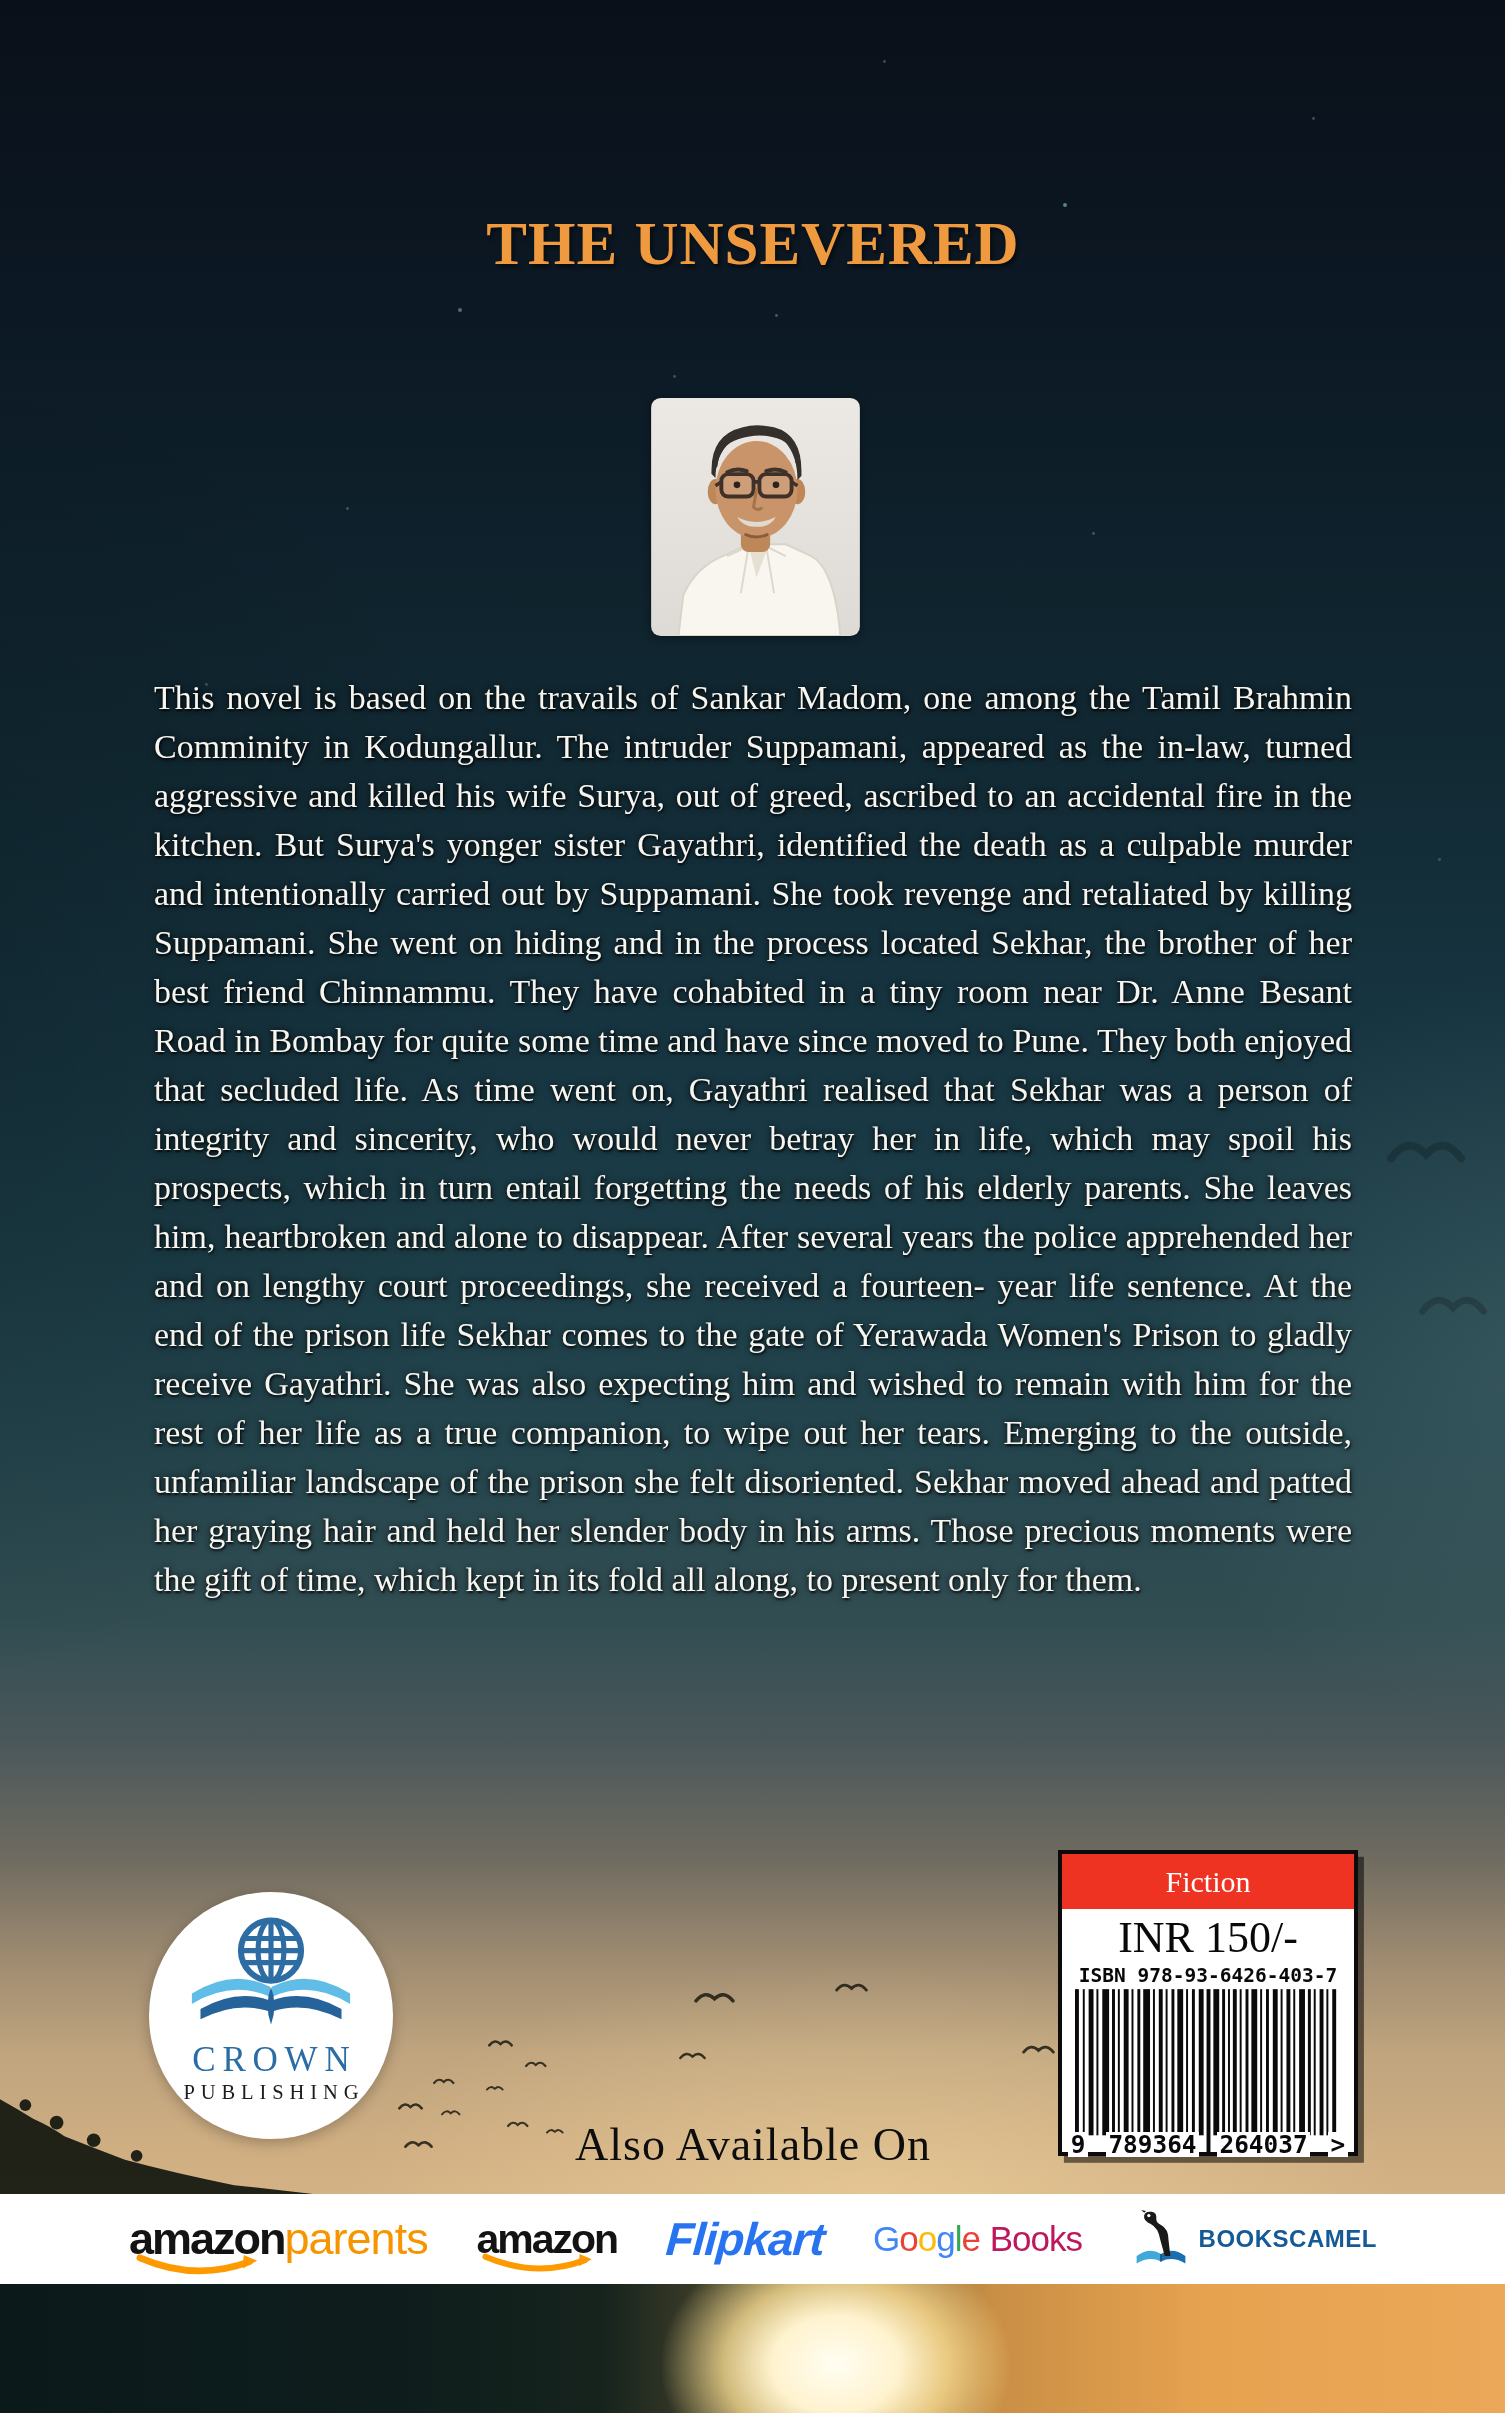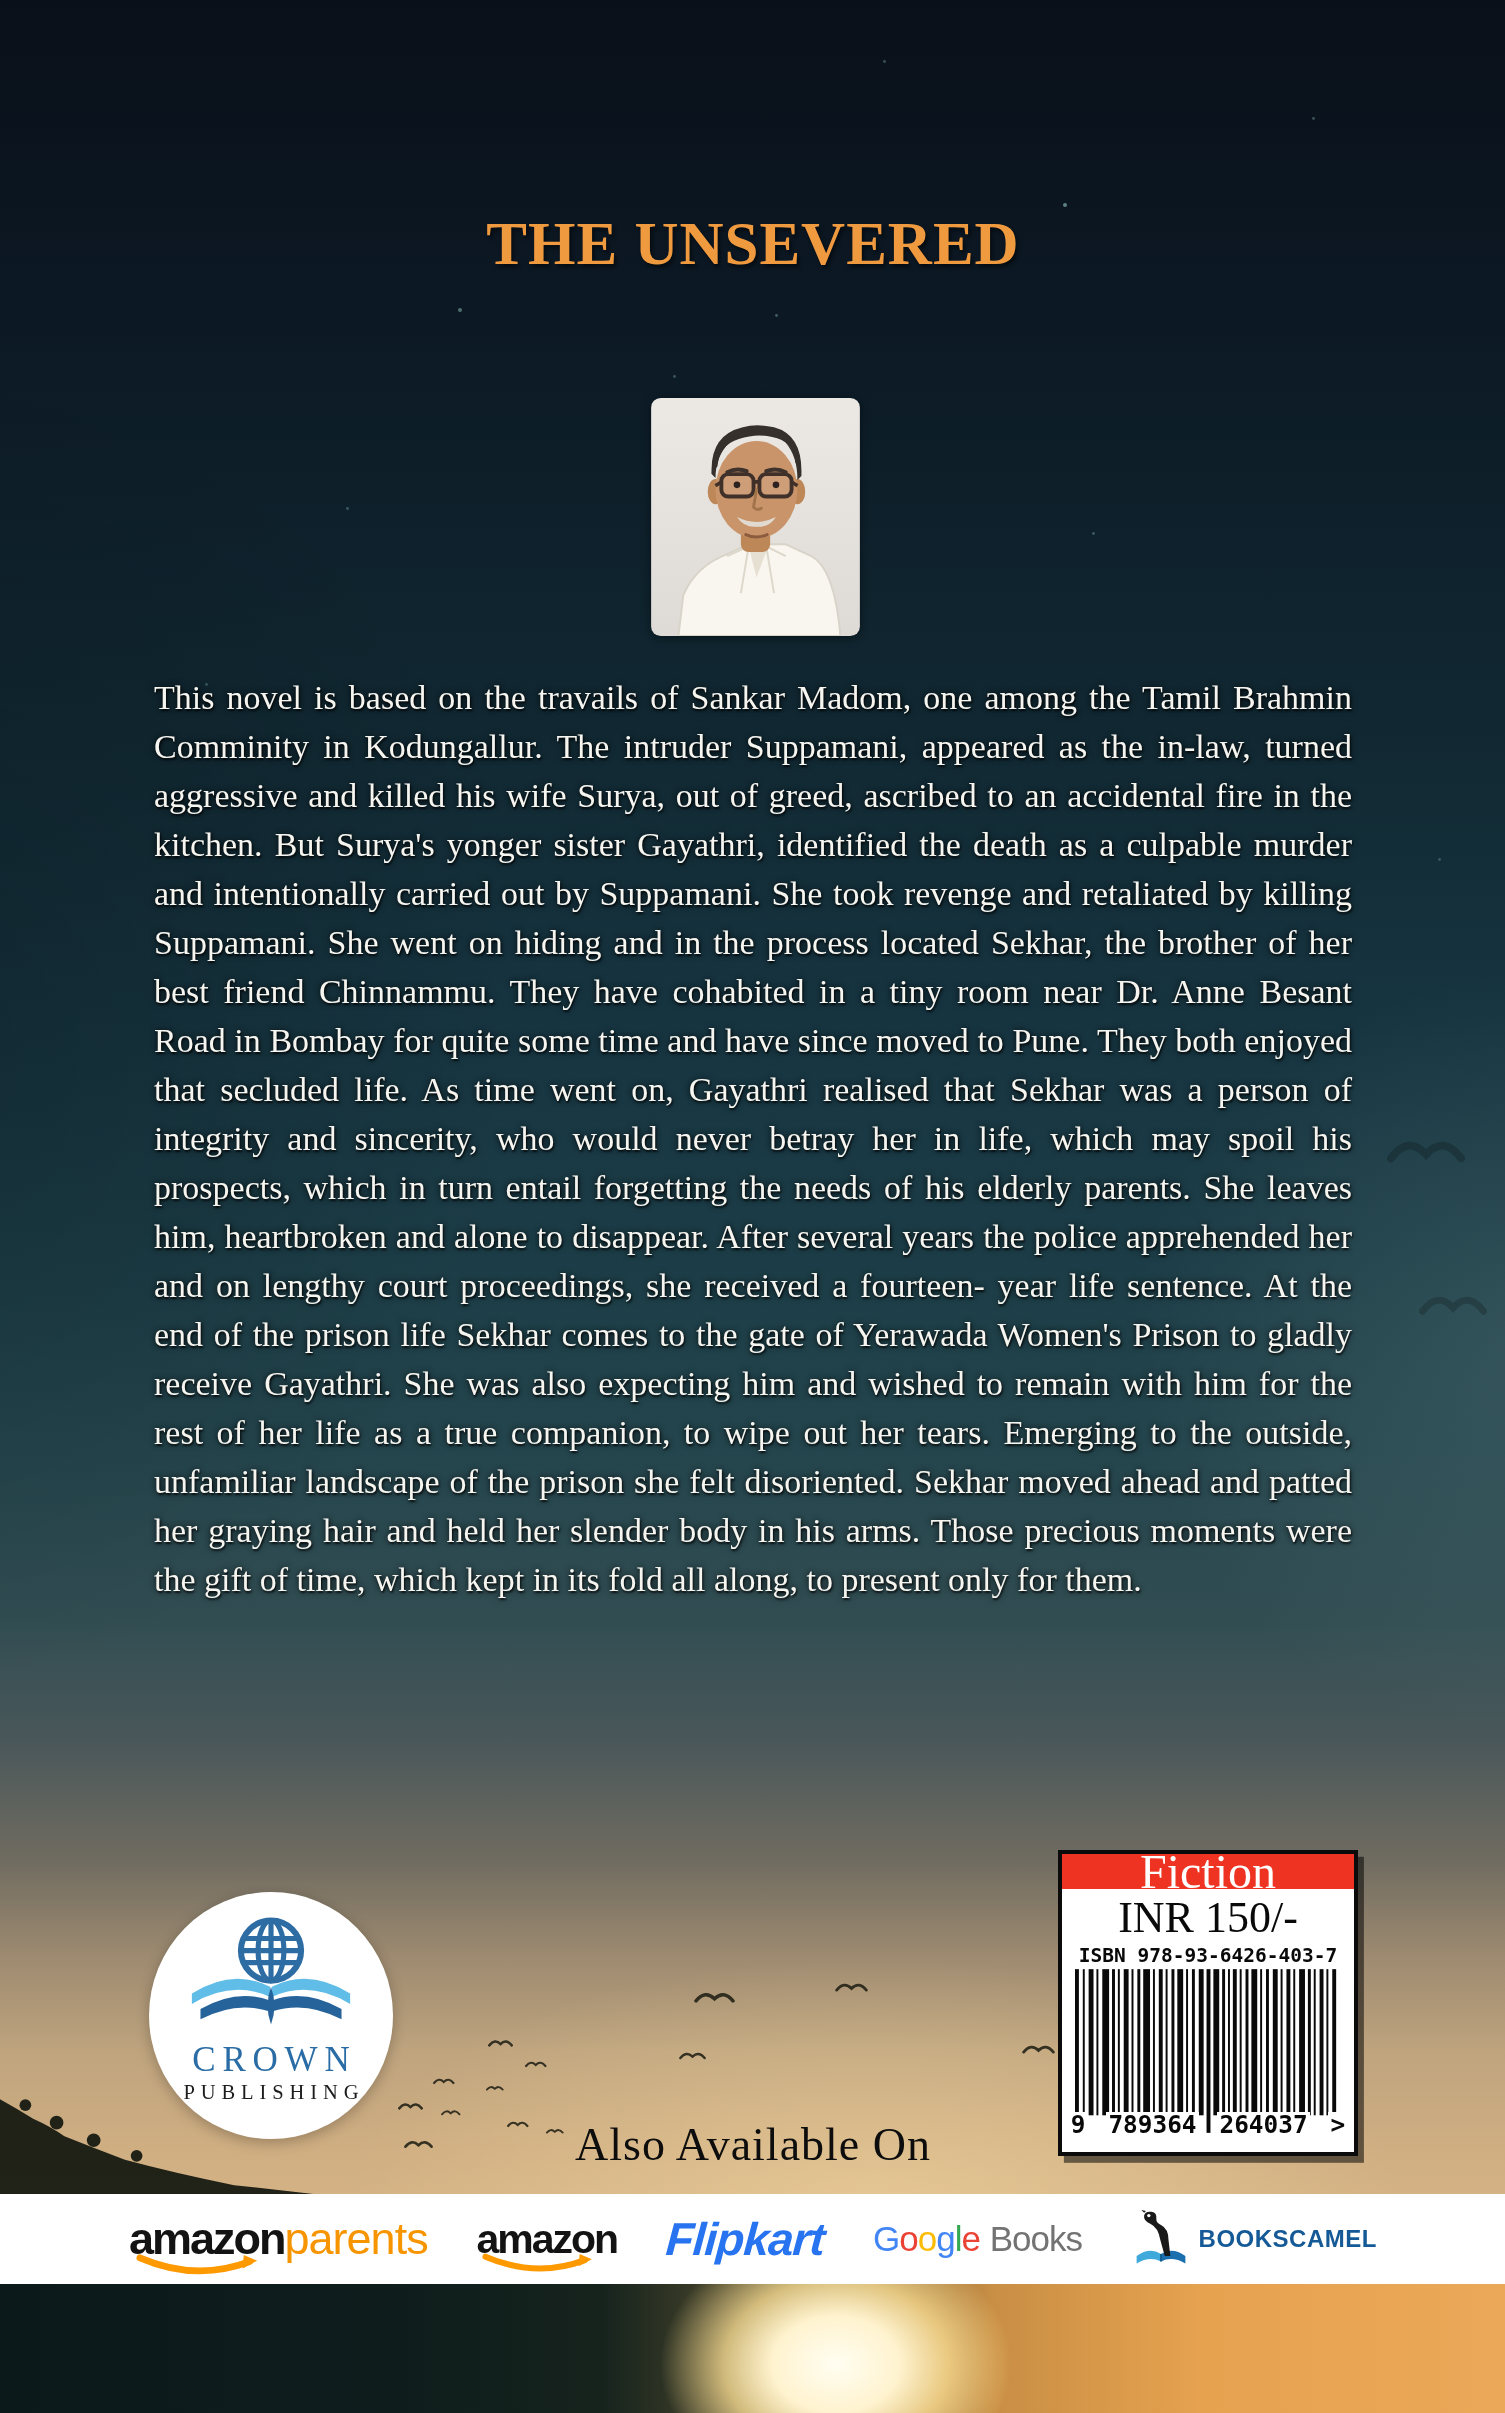--- a/index.html
+++ b/index.html
@@ -38,22 +38,22 @@
     background:#fff;border-radius:50%;text-align:center;
     box-shadow:0 3.9px 13.7px rgba(0,0,0,0.25);}
   .pub-logo svg{margin-top:21.5px;}
   .pub-name{font-size:35px;letter-spacing:6.8px;line-height:37px;margin-left:6.8px;}
   .pub-sub{font-size:20.5px;letter-spacing:5.9px;color:#1c1c1c;line-height:29px;margin-left:5.9px;}
 
   
   .price-box{position:absolute;left:1058px;top:1850px;width:300px;height:306px;
     background:#fff;border:4.9px solid #0b0b0b;box-sizing:border-box;
     box-shadow:5.9px 6.8px 0 rgba(5,5,5,0.55);}
-  .fiction-band{height:35px;display:flex;align-items:center;justify-content:center;
-    color:#fff;font-size:48px;}
+  .fiction-band{height:55px;display:flex;align-items:center;justify-content:center;
+    color:#fff;font-size:30px;}
   .price-line{text-align:center;font-size:44px;line-height:53px;color:#090909;margin-top:2px;}
   .isbn-line{text-align:center;font-family:"DejaVu Sans Mono",monospace;font-weight:bold;
     font-size:19.5px;letter-spacing:0px;color:#090909;line-height:23.4px;}
   .barcode-wrap{text-align:center;margin-top:2px;}
   .digits-row{display:flex;justify-content:space-between;align-items:flex-end;
     font-family:"DejaVu Sans Mono",monospace;font-weight:bold;font-size:24.4px;color:#090909;
     margin:-25px 5.9px 0 5.9px;position:relative;}
   .digits-row span{background:#fff;padding:0 2.9px;line-height:25px;}
 
   
@@ -349,21 +349,21 @@
     </div>
 
     <div class="logo">
       <span class="flipkart" style="color: rgb(40, 116, 240);">Flipkart</span>
     </div>
 
     <div class="logo google">
       <span>
         <span style="color: rgb(66, 133, 244);">G</span><span style="color: rgb(234, 67, 53);">o</span><span style="color: rgb(251, 188, 5);">o</span><span style="color: rgb(66, 133, 244);">g</span><span style="color: rgb(52, 168, 83);">l</span><span style="color: rgb(234, 67, 53);">e</span>
       </span>
-      <span class="gbooks" style="color: #737373;">Books</span>
+      <span class="gbooks" style="color: #be185d;">Books</span>
     </div>
 
     <div class="logo">
       <svg width="60" height="60" viewBox="0 0 64 64">
 
         <path d="M6,50 Q20,40 32,48 L32,56 Q20,50 6,58 Z" fill="#3FA9DC"></path>
         <path d="M58,50 Q44,40 32,48 L32,56 Q44,50 58,58 Z" fill="#1B6FAE"></path>
         <path d="M32,48 L32,56" stroke="#125a8c" stroke-width="2"></path>
 
         <path d="M36,50 L31,32 Q29,20 21,16 Q13,13 14,7 Q15,2 22,3 Q28,4 27,11 Q27,15 32,17 Q40,21 40,33 L42,50 Z" fill="#191919"></path>

